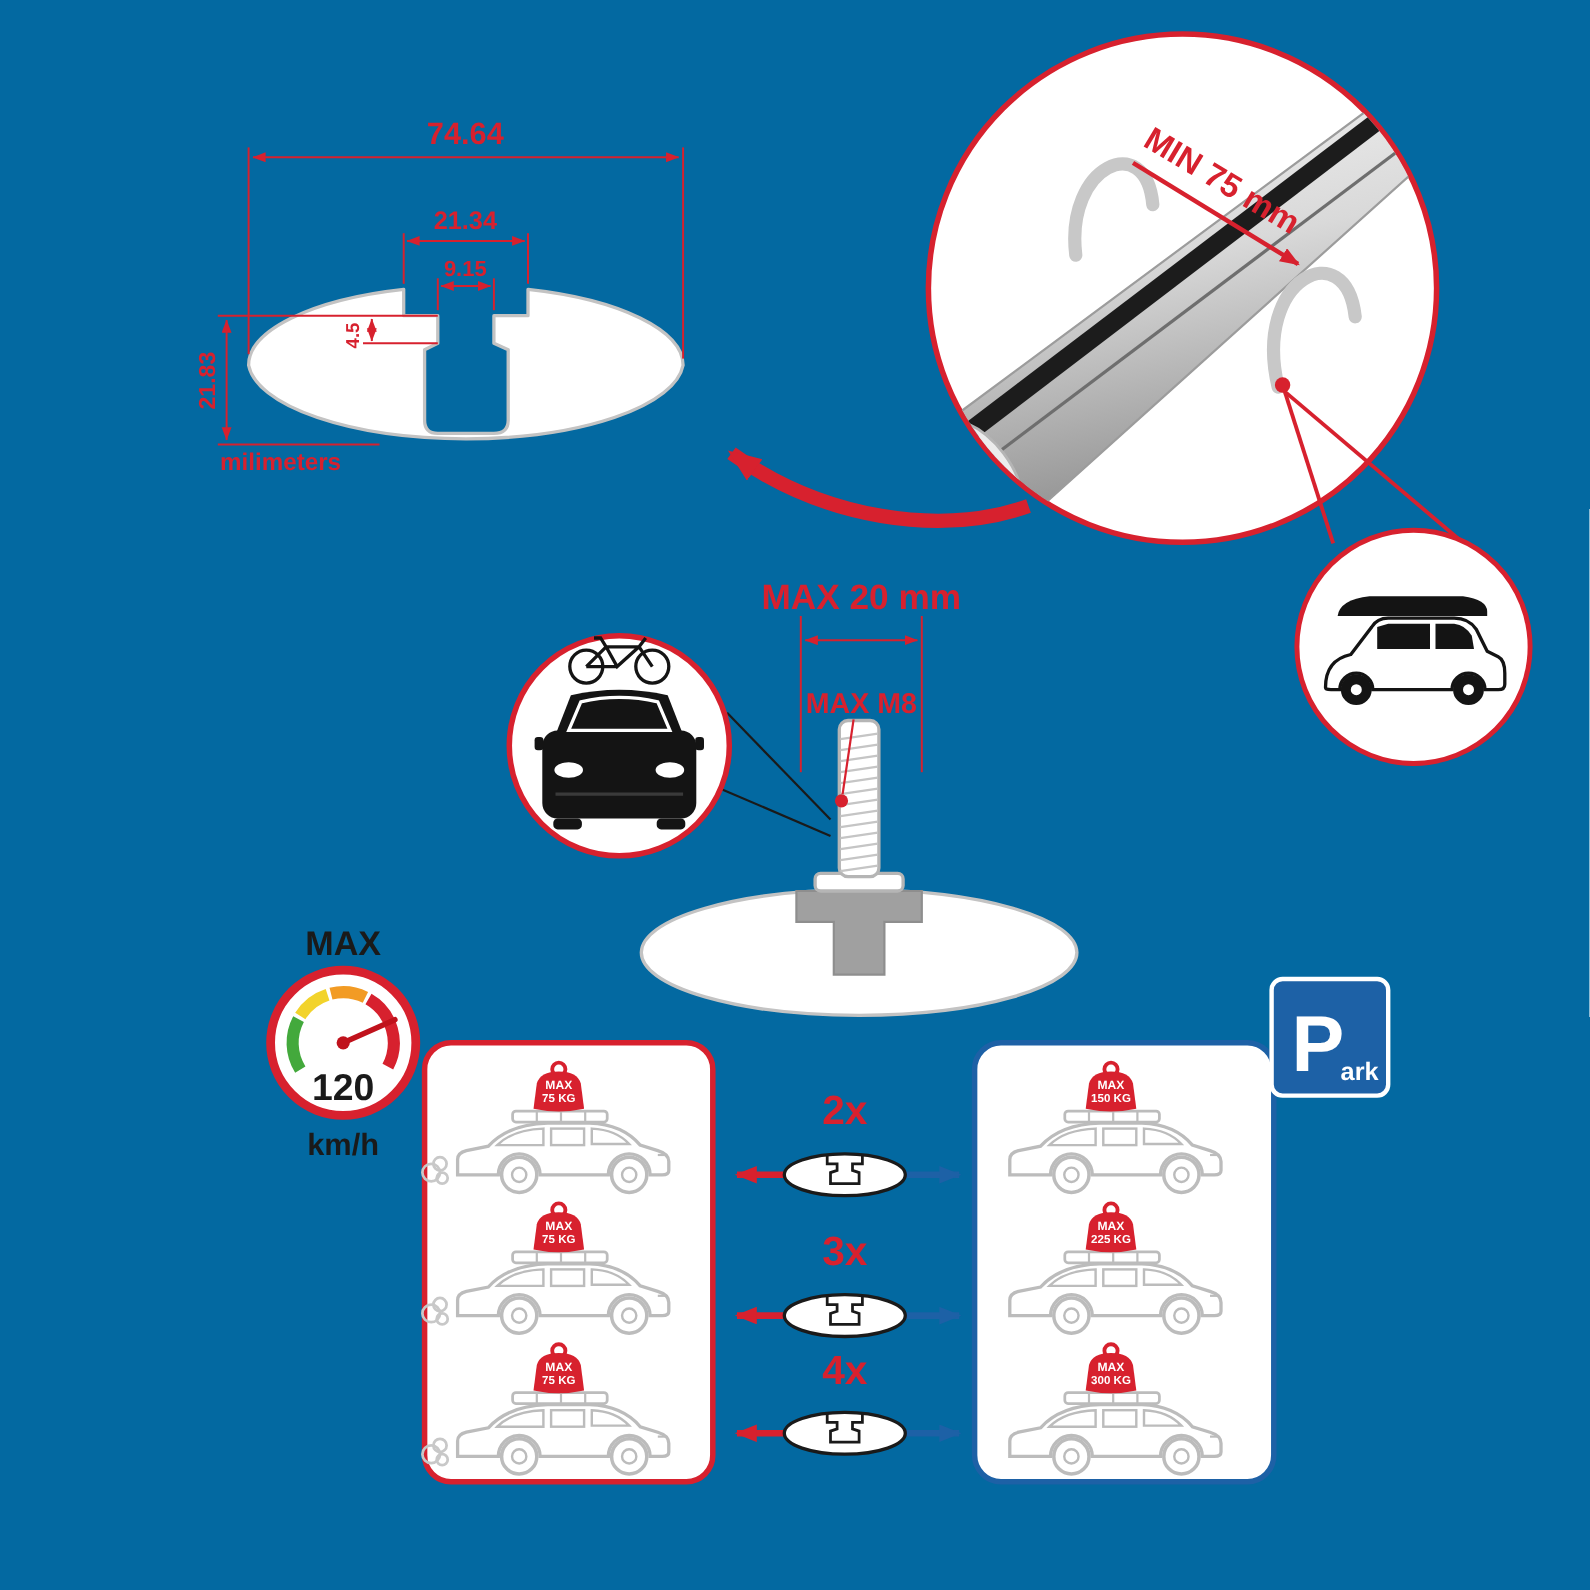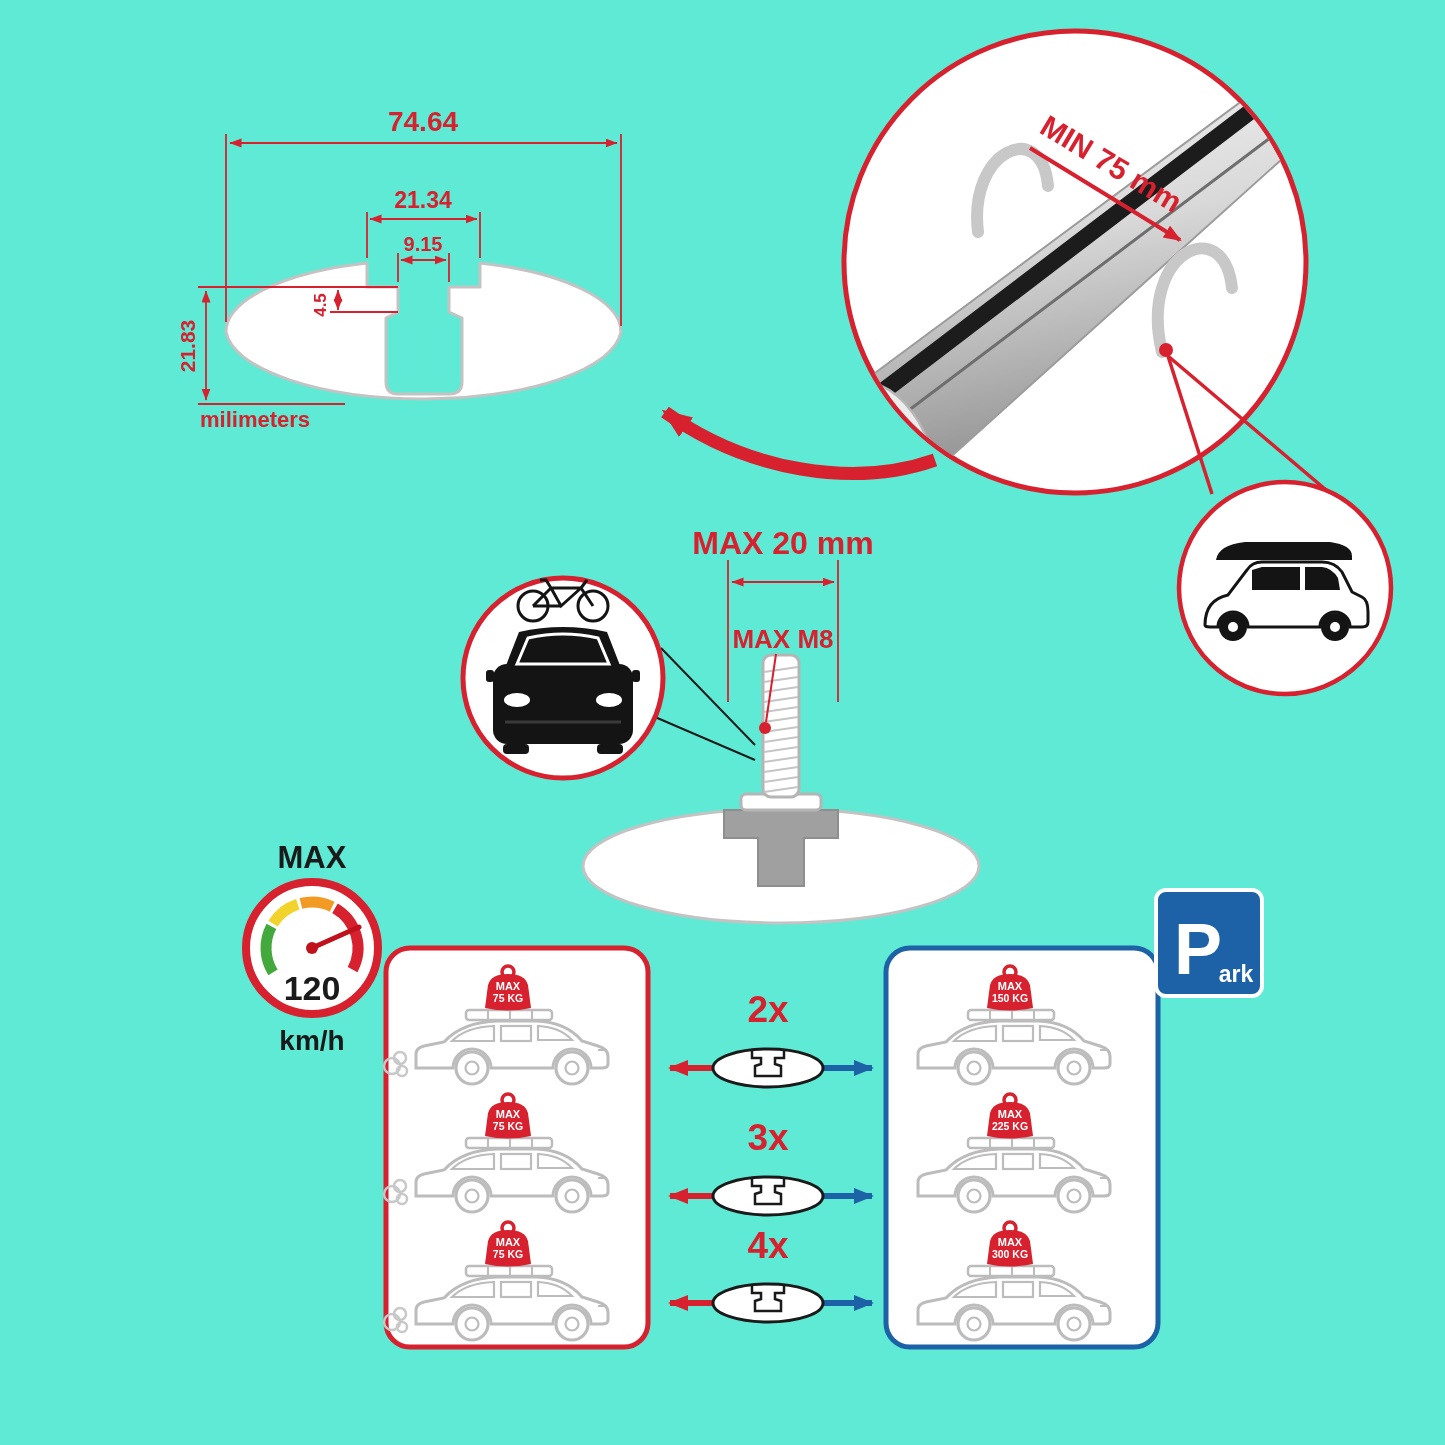--- a/index.html
+++ b/index.html
@@ -1,16 +1,16 @@
 <!DOCTYPE html>
 <html><head>
 <meta charset="utf-8">
 <style>
   html,body{margin:0;padding:0;background:#fff;}
-  .stage{position:relative;width:1445px;height:1445px;background:#5eead4;overflow:hidden;font-family:"Liberation Sans",sans-serif;}
+  .stage{position:relative;width:1445px;height:1445px;background:#0369a1;overflow:hidden;font-family:"Liberation Sans",sans-serif;}
   svg{display:block;}
   text{font-family:"Liberation Sans",sans-serif;}
   .dim{stroke:#d7212e;stroke-width:1.8;fill:none;}
   .dimtxt{fill:#d7212e;font-weight:bold;text-anchor:middle;}
   .blk{fill:#1a1a1a;font-weight:bold;text-anchor:middle;}
 </style>
 </head>
 <body>
 
 <div class="stage">

